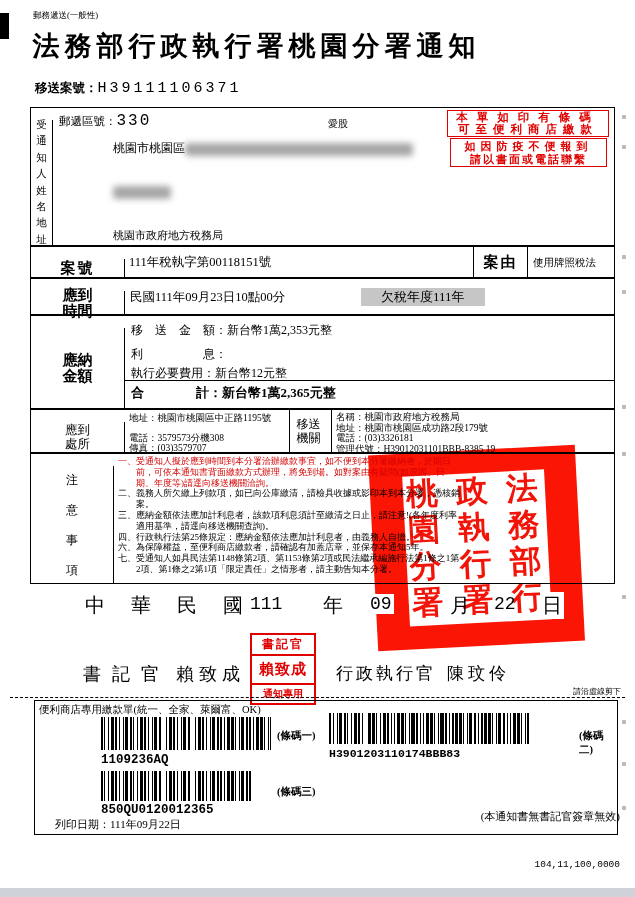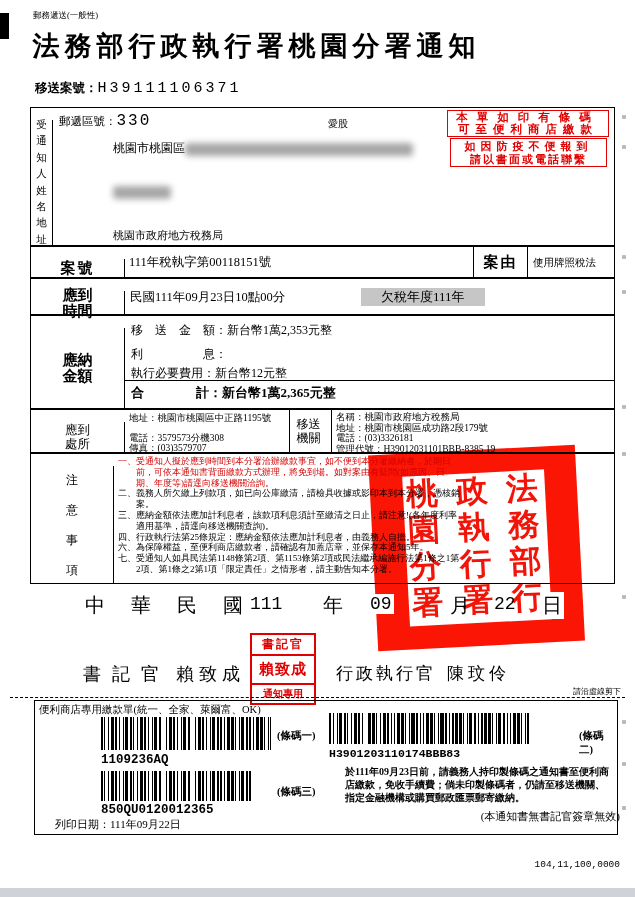--- a/index.html
+++ b/index.html
@@ -245,21 +245,20 @@
     <div class="bc-lab" style="left:242px;top:28px;">(條碼一)</div>
 
     <div class="barcode bc-b"></div>
     <div class="bc-val mono" style="left:294px;top:46px;font-size:11.5px;">H3901203110174BBB83</div>
     <div class="bc-lab" style="left:544px;top:28px;">(條碼二)</div>
 
     <div class="barcode bc-c"></div>
     <div class="bc-val mono" style="left:66px;top:102px;font-size:12.5px;">850QU0120012365</div>
     <div class="bc-lab" style="left:242px;top:84px;">(條碼三)</div>
 
-    <div class="instruction">於111年09月23日前，請義務人持印製條碼之通知書至便利商店繳款，免收手續費；倘未印製條碼者，仍請至移送機關、指定金融機構或購買郵政匯票郵寄繳納。</div>
     <div class="print-date">列印日期：111年09月22日</div>
   </div>
 
   <div class="abs footer-note">(本通知書無書記官簽章無效)</div>
   <div class="abs footer-code mono">104,11,100,0000</div>
 
   <div class="dot" style="left:622px;top:115px;"></div>
   <div class="dot" style="left:622px;top:145px;"></div>
   <div class="dot" style="left:622px;top:255px;"></div>
   <div class="dot" style="left:622px;top:290px;"></div>

